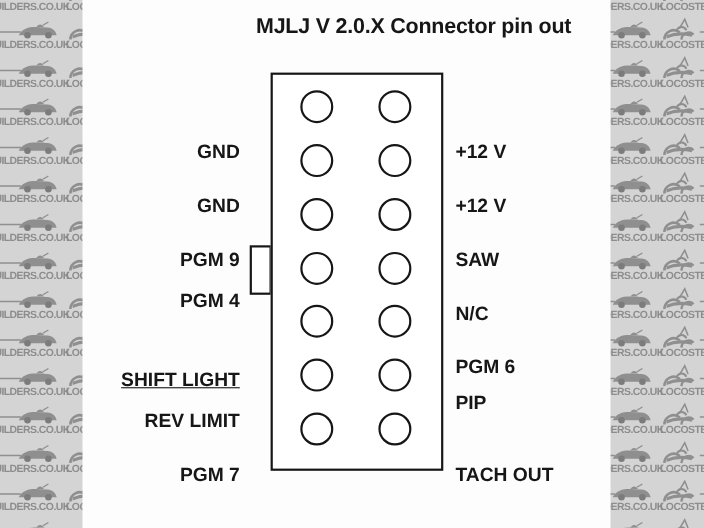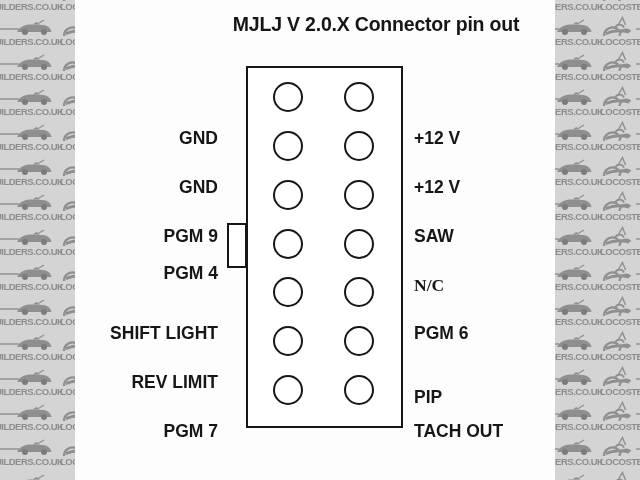--- a/index.html
+++ b/index.html
@@ -1839,29 +1839,29 @@
       <div class="pin" style="left: 344px; top: 82px;"></div>
       <div class="pin-label left" style="top: 134px;">GND</div>
       <div class="pin-label right" style="top: 134px;">+12 V</div>
       <div class="pin" style="left: 273px; top: 131px;"></div>
       <div class="pin" style="left: 344px; top: 131px;"></div>
       <div class="pin-label left" style="top: 183px;">PGM 9</div>
       <div class="pin-label right" style="top: 183px;">SAW</div>
       <div class="pin" style="left: 273px; top: 180px;"></div>
       <div class="pin" style="left: 344px; top: 180px;"></div>
       <div class="pin-label left" style="top: 220px;">PGM 4</div>
-      <div class="pin-label right" style="top: 232px; font-family: Liberation Serif, serif;">N/C</div>
+      <div class="pin-label right" style="top: 232px;">N/C</div>
       <div class="pin" style="left: 273px; top: 229px;"></div>
       <div class="pin" style="left: 344px; top: 229px;"></div>
-      <div class="pin-label left" style="top: 280px;">SHIFT LIGHT</div>
+      <div class="pin-label left" style="top: 292px; text-decoration: underline;">SHIFT LIGHT</div>
       <div class="pin-label right" style="top: 280px;">PGM 6</div>
       <div class="pin" style="left: 273px; top: 277px;"></div>
       <div class="pin" style="left: 344px; top: 277px;"></div>
       <div class="pin-label left" style="top: 329px;">REV LIMIT</div>
-      <div class="pin-label right" style="top: 344px; text-align: right;">PIP</div>
+      <div class="pin-label right" style="top: 313px; text-align: right;">PIP</div>
       <div class="pin" style="left: 273px; top: 326px;"></div>
       <div class="pin" style="left: 344px; top: 326px;"></div>
       <div class="pin-label left" style="top: 378px;">PGM 7</div>
       <div class="pin-label right" style="top: 378px;">TACH OUT</div>
       <div class="pin" style="left: 273px; top: 375px;"></div>
       <div class="pin" style="left: 344px; top: 375px;"></div>
     </div>
 </div>
 
 </body></html>

